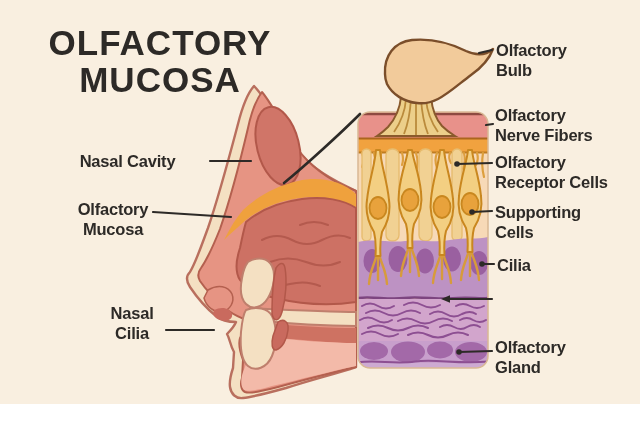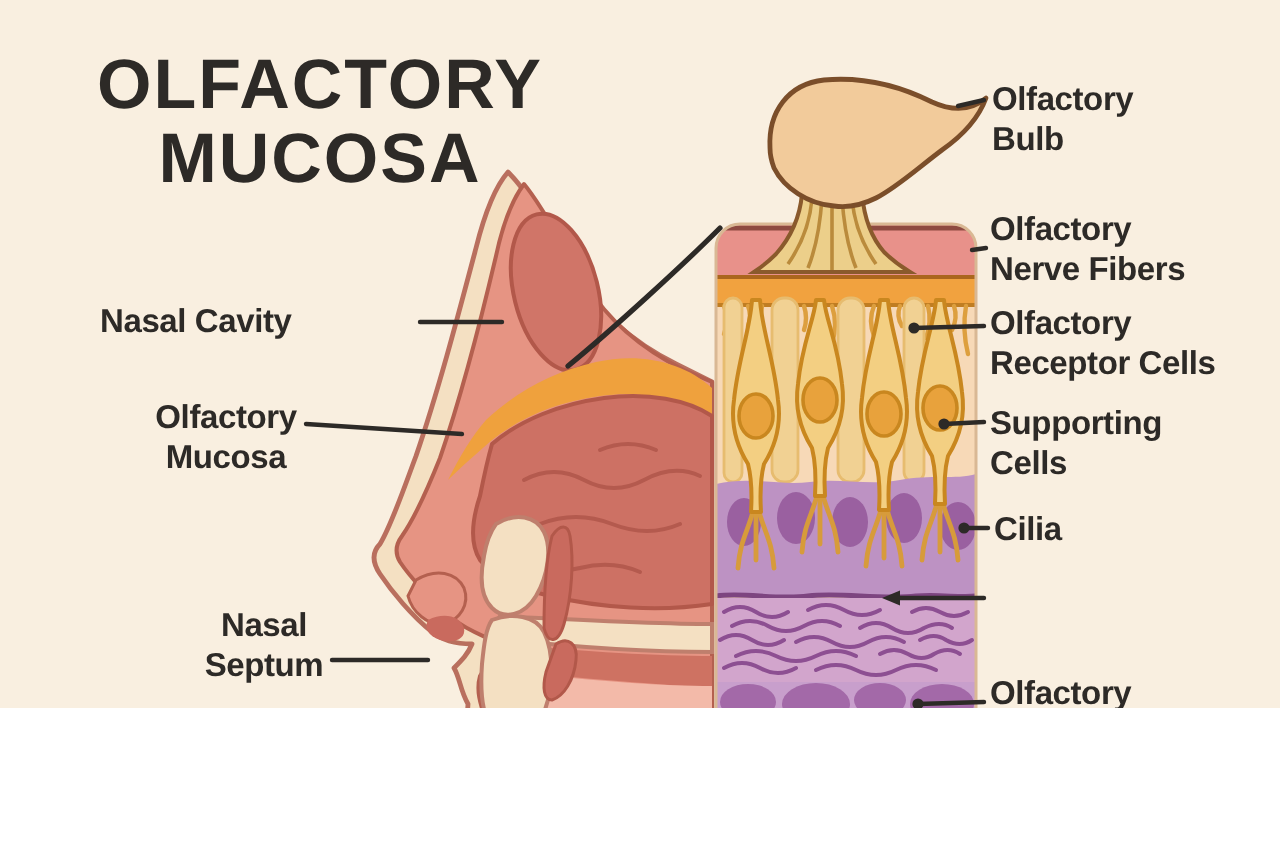--- a/index.html
+++ b/index.html
@@ -1,33 +1,33 @@
 <!DOCTYPE html>
 <html><head>
 <meta charset="utf-8">
 <style>
   html,body{margin:0;padding:0;}
   .stage{
-    position:relative;width:640px;height:354px;overflow:hidden;
+    position:relative;width:640px;height:404px;overflow:hidden;
     background:#f9efe0;
     font-family:"Liberation Sans", sans-serif;
     color:#2d2a27;
   }
   .stage svg{position:absolute;left:0;top:0;}
   .title{
     position:absolute;left:15px;top:24px;width:290px;
     text-align:center;font-weight:bold;font-size:35px;line-height:37px;
     letter-spacing:1px;color:#2d2a27;
   }
   .lbl{
     position:absolute;font-size:16.5px;line-height:20px;font-weight:600;
     white-space:pre-line;color:#2d2a27;letter-spacing:-0.2px;
   }
   .lbl.right{text-align:left;}
-  .lbl.l-right{text-align:left;}
+  .lbl.l-right{text-align:center;}
   .lbl.l-center{text-align:center;}
 </style>
 </head>
 <body>
 
 <div class="stage">
 
   <svg width="640" height="426" viewBox="0 0 640 426">
     <defs>
       <clipPath id="panelClip">
@@ -244,21 +244,21 @@
 
   <div class="title">
     <div>OLFACTORY</div>
     <div>MUCOSA</div>
   </div>
 
   <div class="lbl l-right" style="left:50px;top:151px;width:155px;">Nasal Cavity</div>
   <div class="lbl l-center" style="left:63px;top:199px;width:100px;">Olfactory
 Mucosa</div>
   <div class="lbl l-center" style="left:82px;top:303px;width:100px;">Nasal
-Septum</div>
+Cilia</div>
 
   <div class="lbl right" style="left:496px;top:40px;width:140px;">Olfactory
 Bulb</div>
   <div class="lbl right" style="left:495px;top:105px;width:140px;">Olfactory
 Nerve Fibers</div>
   <div class="lbl right" style="left:495px;top:152px;width:145px;">Olfactory
 Receptor Cells</div>
   <div class="lbl right" style="left:497px;top:255px;width:140px;">Cilia</div>
   <div class="lbl right" style="left:495px;top:202px;width:140px;">Supporting
 Cells</div>

